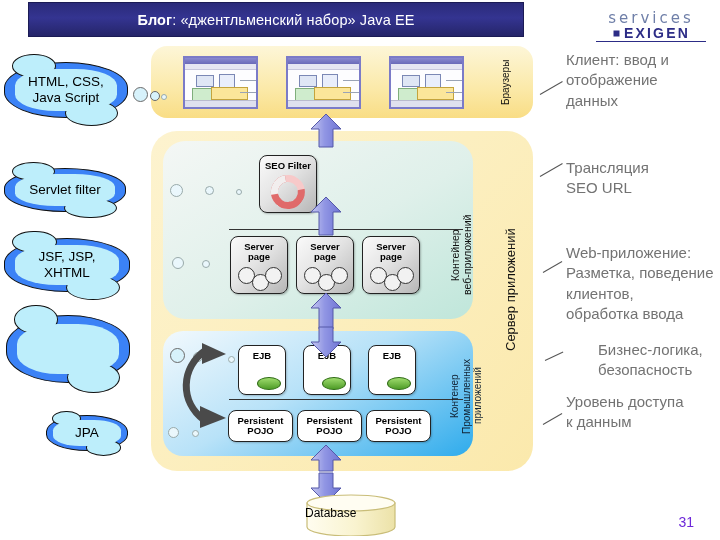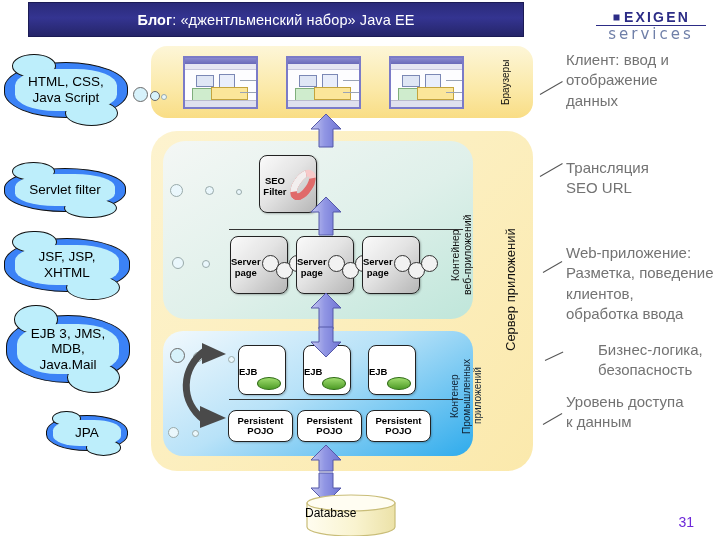--- a/index.html
+++ b/index.html
@@ -123,21 +123,21 @@
   .bt-blue{position:absolute;left:30px;top:30px;width:10px;height:6px;
            background:#9cc2ec;border:1px solid #4f7fbd;}
   .bt-line{position:absolute;background:#9aa3b5;height:1px;}
   .bt-foot{position:absolute;left:0;bottom:0;width:100%;height:6px;
            background:#dfe0ee;border-top:1px solid #b9bace;}
 
   
   .node{
     position:absolute;box-sizing:border-box;
     border:1px solid #222;border-radius:8px;
-    display:flex;flex-direction:row;align-items:center;
+    display:flex;flex-direction:column;align-items:center;
     font-size:9.5px;font-weight:bold;color:#000;
     z-index:5;
   }
   .node-label{padding-top:5px;line-height:1.1;text-align:center;}
   .grey-node{
     background:linear-gradient(135deg,#fafafa 0%,#e4e4e4 45%,#b6b6b6 100%);
     box-shadow:1px 1px 2px rgba(0,0,0,.25);
   }
   .white-node{background:#ffffff;box-shadow:1px 1px 2px rgba(0,0,0,.2);}
 
@@ -194,25 +194,25 @@
 </head>
 <body>
 
 <div id="title-bar">
   <div id="title-text">
     <b>Блог</b><span>: «джентльменский набор» Java EE</span>
   </div>
 </div>
 
 <div id="logo">
+  <div id="logo-row2">services</div>
   <div id="logo-row1">
     <span id="logo-mark"></span>
     <span>EXIGEN</span>
   </div>
-  <div id="logo-row2">services</div>
 </div>
 
 <div id="browsers-band"></div>
 <div id="app-server-panel"></div>
 <div id="web-container"></div>
 <div id="ejb-container"></div>
 
 <div class="divider" style="left:229px;top:229px;width:234px;"></div>
 <div class="divider" style="left:229px;top:399px;width:234px;"></div>
 
@@ -244,23 +244,20 @@
 <div class="cloud" style="left:4px;top:238px;width:124px;height:52px;">
   <div class="cloud-mask"></div>
   <div class="cloud-inner" style="white-space:pre-line;">JSF, JSP,
 XHTML</div>
 </div>
 <div class="bub pale" style="left:172px;top:257px;width:10px;height:10px;"></div>
 <div class="bub pale" style="left:202px;top:260px;width:6px;height:6px;"></div>
 
 <div class="cloud" style="left:6px;top:315px;width:122px;height:66px;">
   <div class="cloud-mask"></div>
-  <div class="cloud-inner" style="white-space:pre-line;">EJB 3, JMS,
-MDB,
-Java.Mail</div>
 </div>
 <div class="bub" style="left:170px;top:348px;width:13px;height:13px;"></div>
 <div class="bub pale" style="left:193px;top:352px;width:8px;height:8px;"></div>
 <div class="bub pale" style="left:228px;top:356px;width:5px;height:5px;"></div>
 
 <div class="cloud" style="left:46px;top:415px;width:80px;height:34px;">
   <div class="cloud-mask"></div>
   <div class="cloud-inner">JPA</div>
 </div>
 <div class="bub pale" style="left:168px;top:427px;width:9px;height:9px;"></div>

